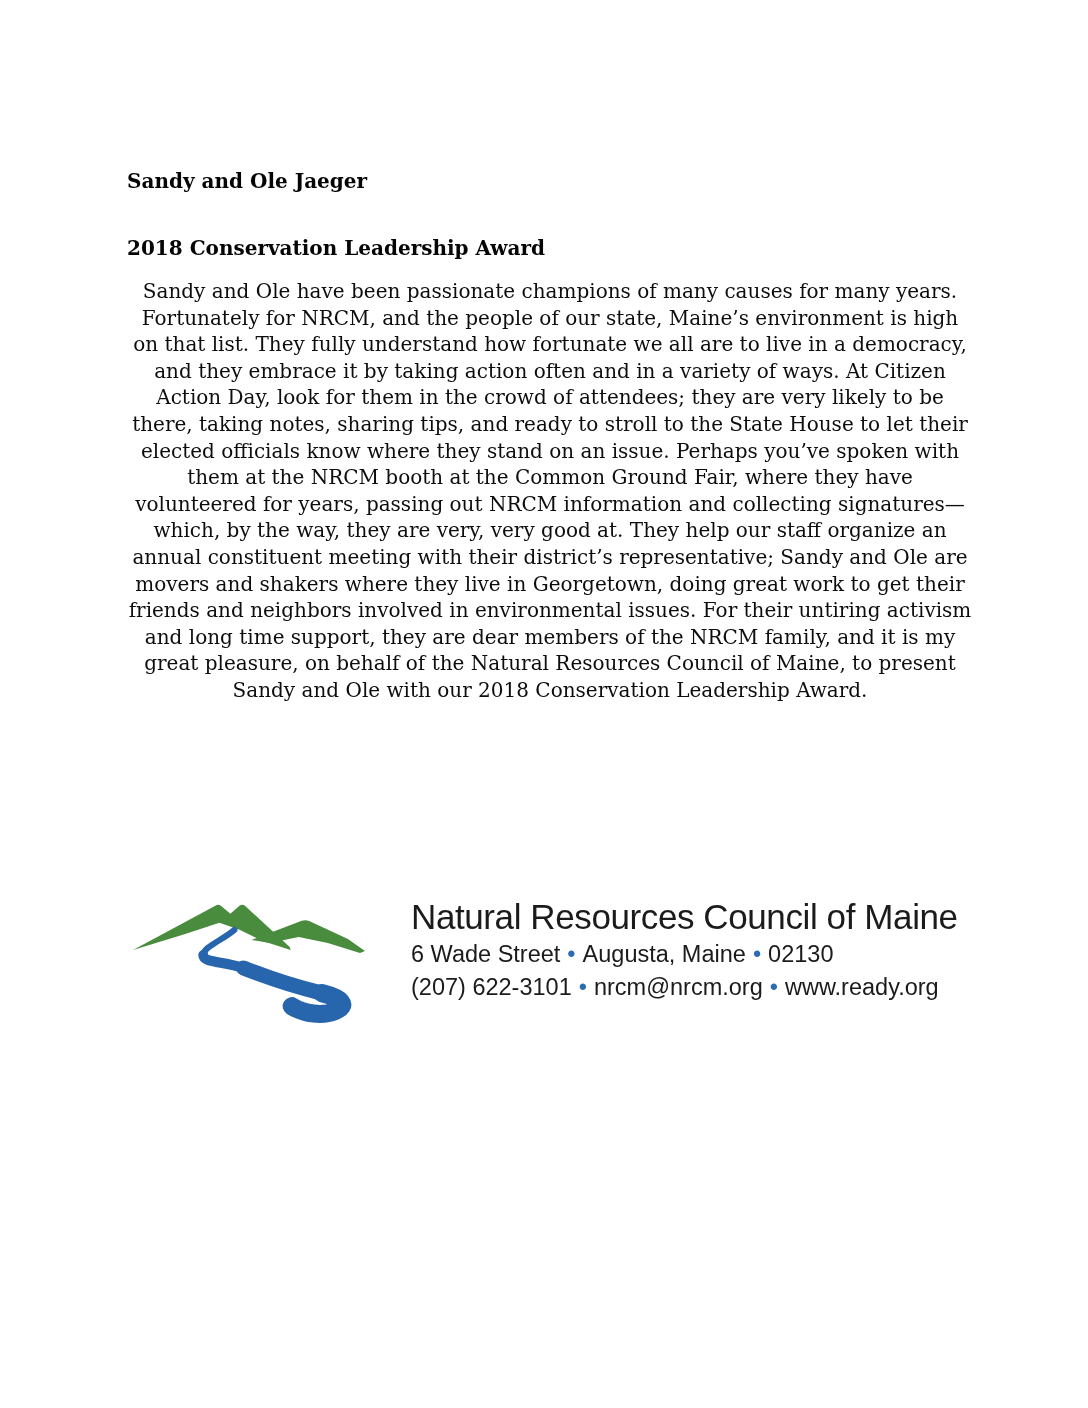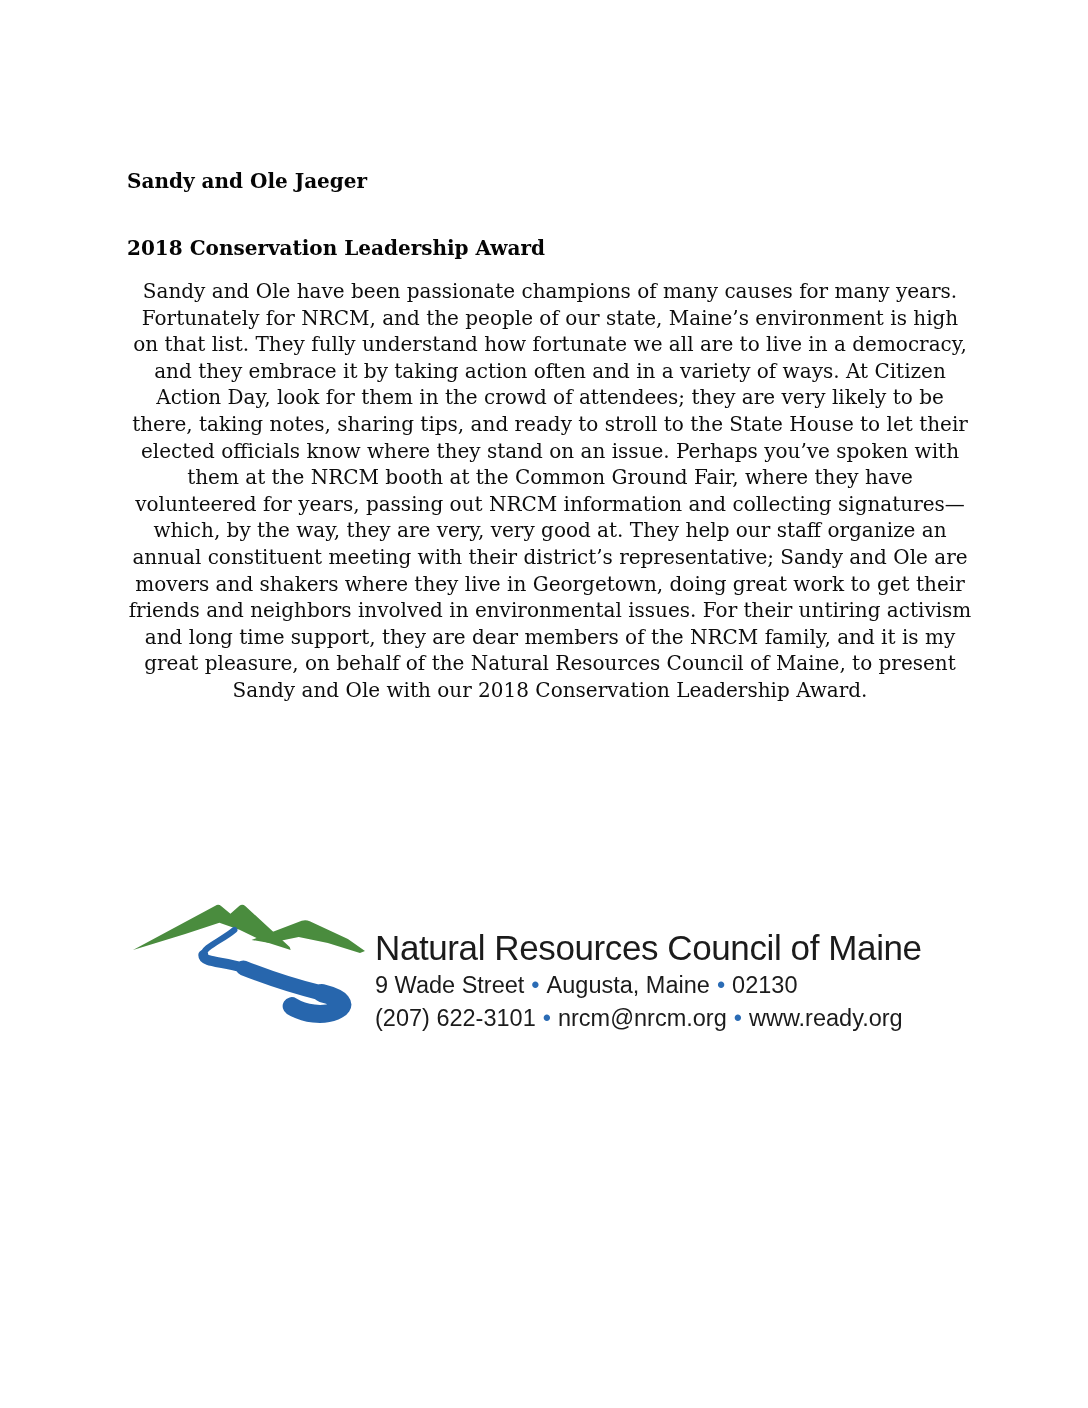--- a/index.html
+++ b/index.html
@@ -41,21 +41,22 @@
     font-size: 20px;
     line-height: 26.6px;
     text-align: center;
     color: #0d0d0d;
   }
   .org-footer {
     position: absolute;
     top: 892px;
     left: 131px;
     display: flex;
-    align-items: flex-end;
+    align-items: flex-start;
+    gap: 36px;
   }
   .logo-art {
     width: 236px;
     height: 142px;
     flex: 0 0 auto;
   }
   .org-text {
     margin-left: 8px;
     margin-top: 4px;
     font-family: "Liberation Sans", sans-serif;
@@ -102,21 +103,21 @@
         <path stroke-width="6" d="M103,37 C90,48 72,54 72,62" stroke="#2766ad"></path>
         <path stroke-width="10" d="M72,62 C72,70 92,68 112,75" stroke="#2766ad"></path>
         <path stroke-width="15" d="M112,75 C140,86 165,94 190,100" stroke="#2766ad"></path>
         <path stroke-width="18" d="M190,100 C210,105 217,112 203,118 C191,123 173,121 160,113" stroke="#2766ad"></path>
       </g>
     </svg>
 
     <div class="org-text">
       <div class="org-name">Natural Resources Council of Maine</div>
       <div class="org-line">
-        <span>9 Wade Street</span><span class="dot">•</span><span>Augusta, Maine</span><span class="dot">•</span><span>02130</span>
+        <span>6 Wade Street</span><span class="dot">•</span><span>Augusta, Maine</span><span class="dot">•</span><span>02130</span>
       </div>
       <div class="org-line">
         <span>(207) 622-3101</span><span class="dot">•</span><span>nrcm@nrcm.org</span><span class="dot">•</span><span>www.ready.org</span>
       </div>
     </div>
   </footer>
 
 </div>
 
 </body></html>

